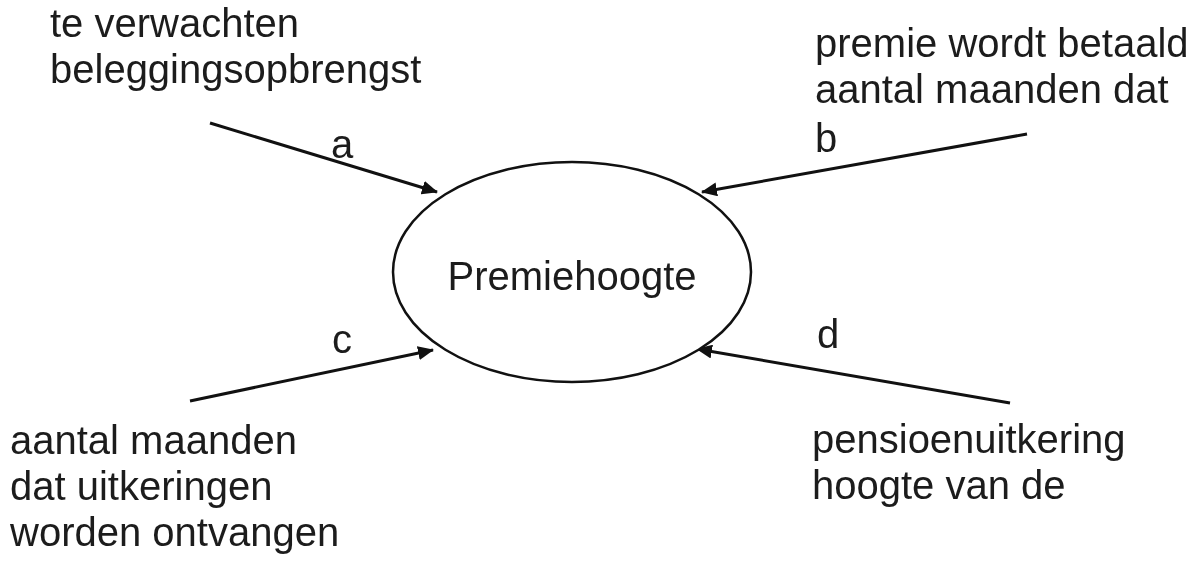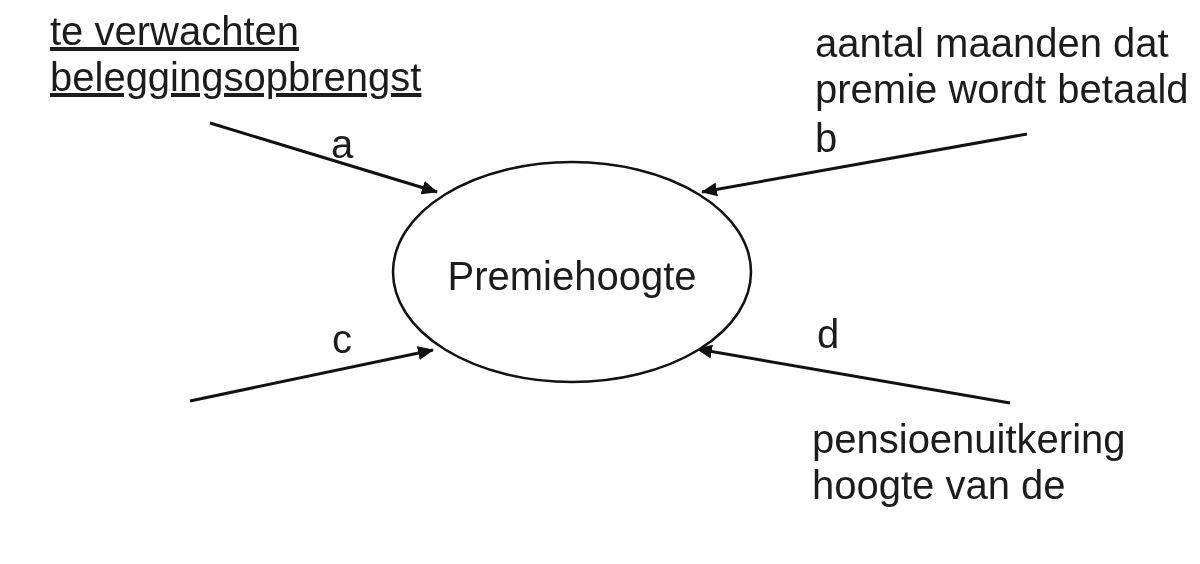--- a/index.html
+++ b/index.html
@@ -31,21 +31,21 @@
     color: #1c1c1c;
   }
   .factor-label div { white-space: nowrap; }
   .edge-letter {
     position: absolute;
     font-size: 40px;
     line-height: 46px;
     transform: translate(-50%, -50%);
     color: #1c1c1c;
   }
-  .pos-top-left     { left: 50px;  top: 8px; text-decoration: underline;   }
+  .pos-top-left     { left: 50px;  top: 0px;   }
   .pos-top-right    { left: 815px; top: 20px;  }
   .pos-bottom-left  { left: 10px;  top: 417px; }
   .pos-bottom-right { left: 812px; top: 416px; }
   .pos-letter-a { left: 342px; top: 144px; }
   .pos-letter-b { left: 826px; top: 138px; }
   .pos-letter-c { left: 342px; top: 339px; }
   .pos-letter-d { left: 828px; top: 334px; }
 </style>
 </head>
 <body>
@@ -69,25 +69,30 @@
     <text x="572" y="290" text-anchor="middle" font-family="Liberation Sans, sans-serif" font-size="40" fill="#1c1c1c">Premiehoogte</text>
   </svg>
 
   <div class="factor-label pos-top-left">
     <div>te verwachten</div>
     <div>beleggingsopbrengst</div>
   </div>
   <div class="edge-letter pos-letter-a">a</div>
 
   <div class="factor-label pos-top-right">
+    <div>premie wordt betaald</div>
     <div>aantal maanden dat</div>
-    <div>premie wordt betaald</div>
   </div>
   <div class="edge-letter pos-letter-b">b</div>
 
+  <div class="factor-label pos-bottom-left">
+    <div>aantal maanden</div>
+    <div>dat uitkeringen</div>
+    <div>worden ontvangen</div>
+  </div>
   <div class="edge-letter pos-letter-c">c</div>
 
   <div class="factor-label pos-bottom-right">
     <div>pensioenuitkering</div>
     <div>hoogte van de</div>
   </div>
   <div class="edge-letter pos-letter-d">d</div>
 
 </div>
 

